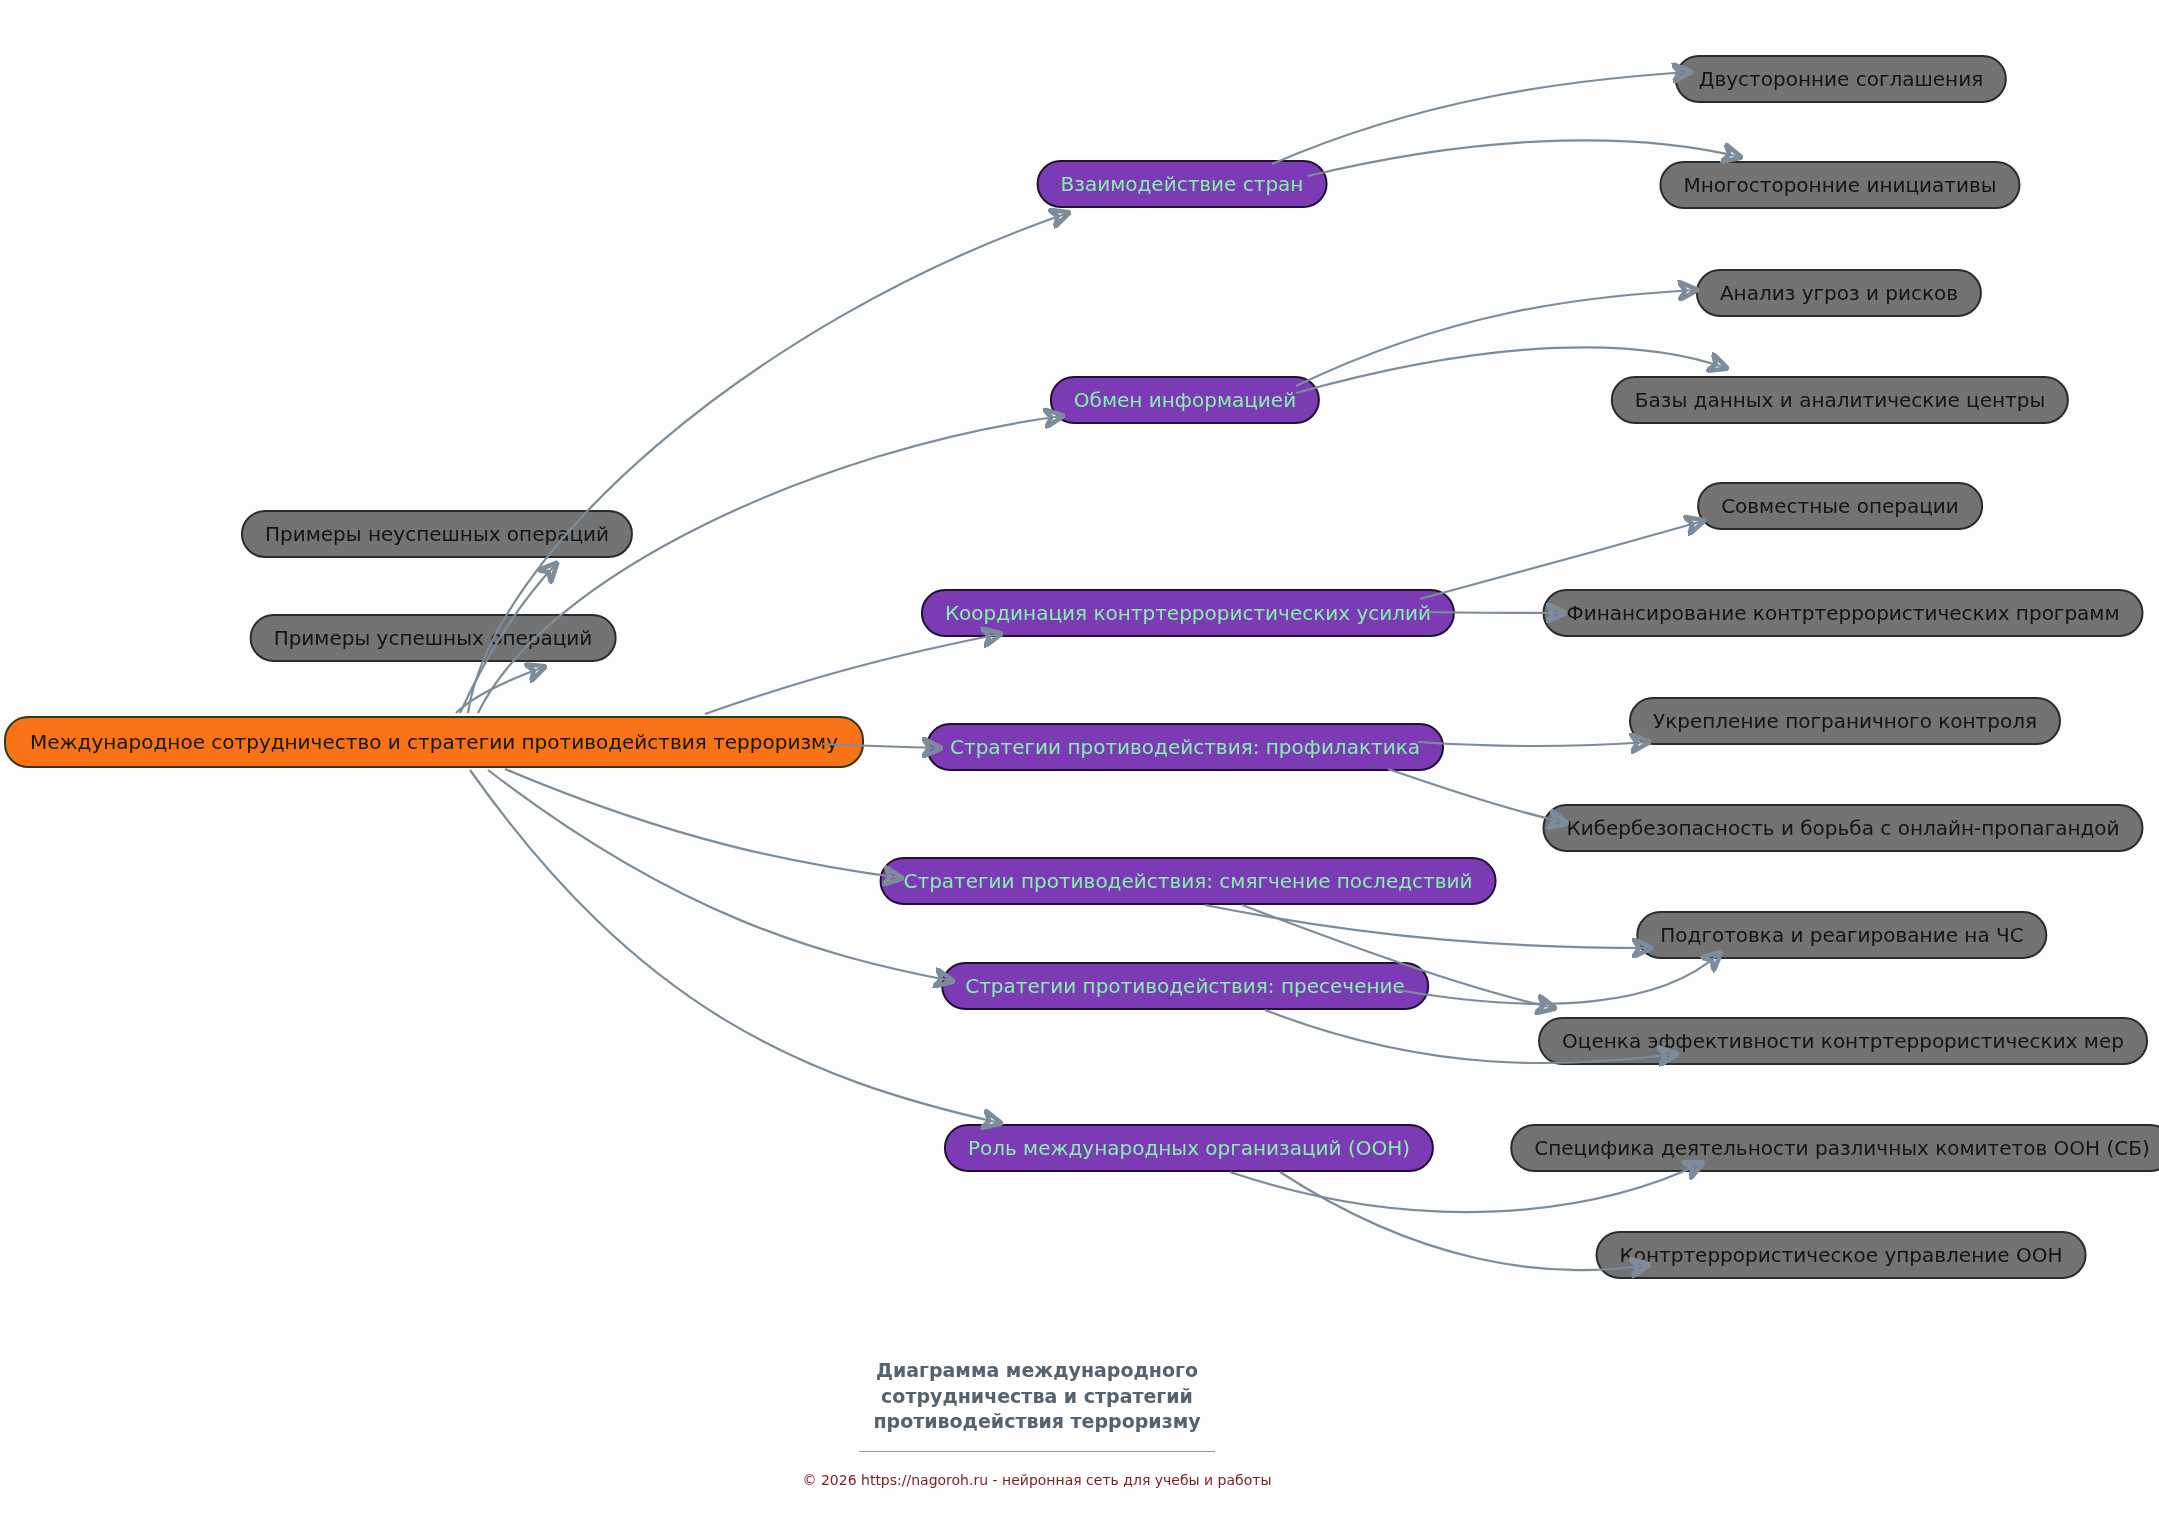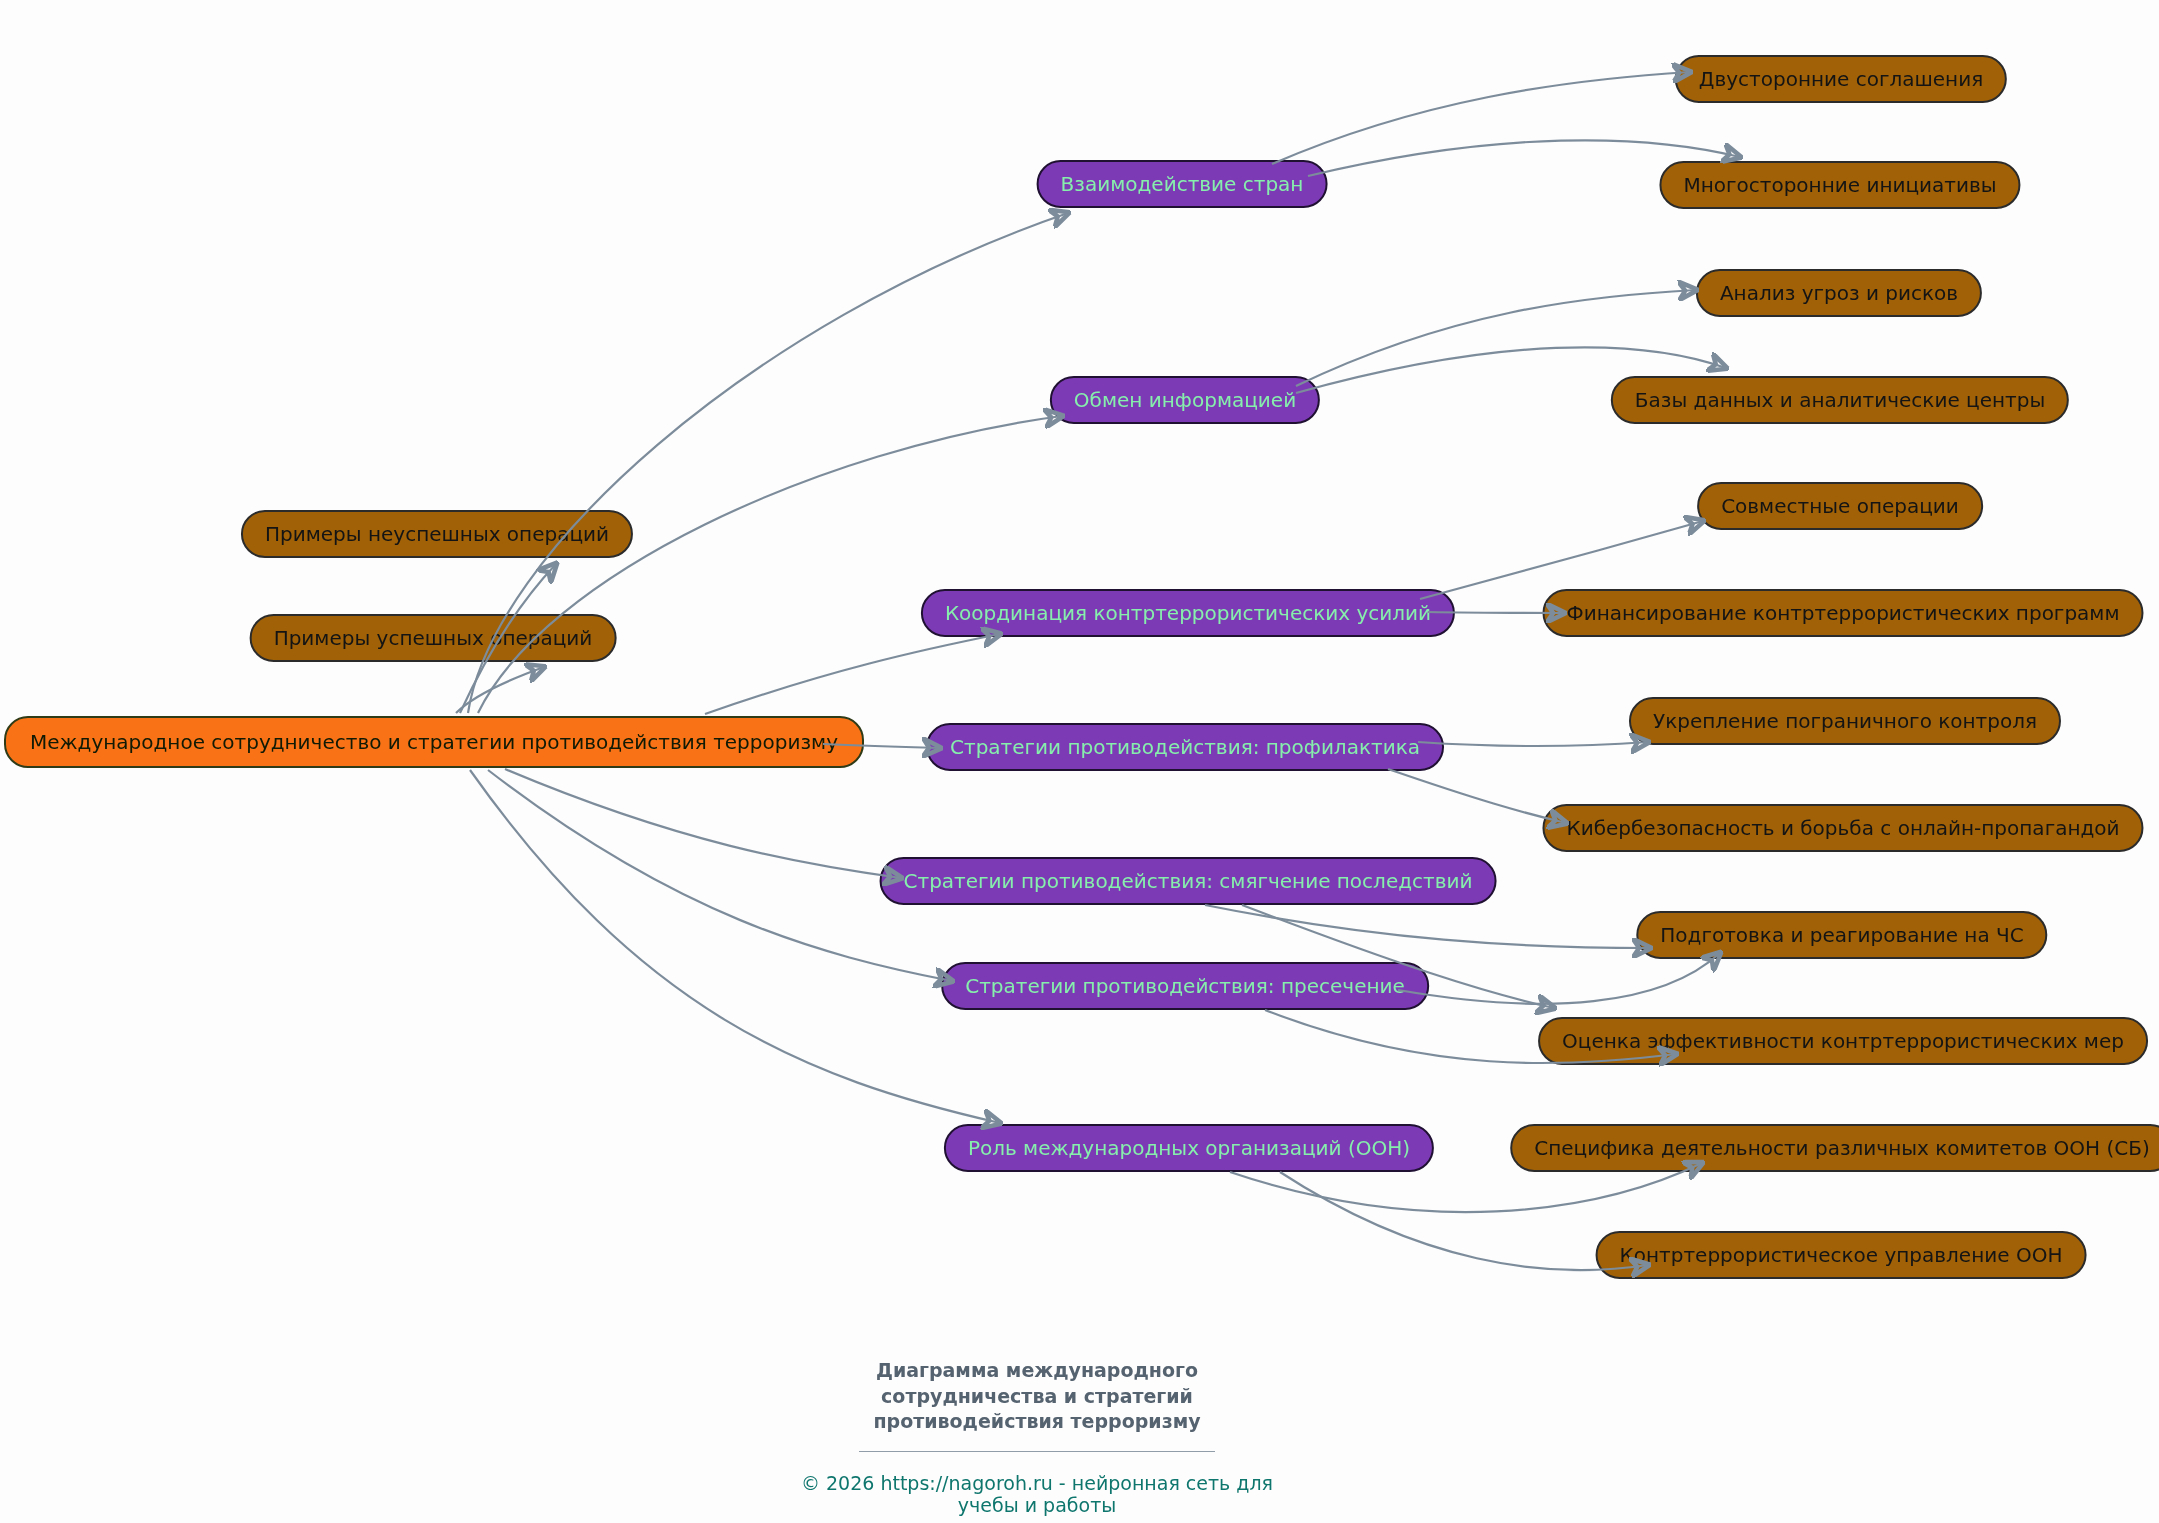--- a/index.html
+++ b/index.html
@@ -4,21 +4,21 @@
 <style>
   html,body{margin:0;padding:0;background:#fdfdfd;}
   .canvas{
     position:relative;width:2159px;height:1523px;background:#fdfdfd;
     font-family:"DejaVu Sans",sans-serif;overflow:hidden;
   }
   .node{
     position:absolute;transform:translate(-50%,-50%);
     white-space:nowrap;font-size:20px;line-height:24px;color:#141414;
     border:2px solid #2b2b2b;border-radius:24px;padding:10px 22px;
-    background:#a16207;text-align:center;z-index:2;
+    background:#737373;text-align:center;z-index:2;
   }
   .node--root{
     background:#f97316;border-color:#2f3a17;padding:12px 24px;
     border-radius:24px;color:#101a05;z-index:2;
   }
   .node--branch{
     background:#7c3bb5;border-color:#201133;color:#86efac;
   }
   .edges{
     position:absolute;left:0;top:0;z-index:3;pointer-events:none;
@@ -28,21 +28,21 @@
     position:absolute;left:1037px;top:1348px;transform:translateX(-50%);
     width:520px;text-align:center;z-index:1;
   }
   .footer-title{
     font-size:19px;font-weight:bold;color:#55626f;line-height:1.35;
     width:470px;margin:10px auto;
   }
   .footer-rule{
     width:356px;height:1.5px;background:#919ea9;margin:16px auto 20px auto;
   }
-  .footer-copyright{font-size:19px;color:#0f766e;text-align:center;}
+  .footer-copyright{font-size:14px;color:#7f1d1d;text-align:center;}
 </style>
 </head>
 <body>
 
 <div class="canvas">
 
   <div class="node node--root" style="left:434px;top:742px">Международное сотрудничество и стратегии противодействия терроризму</div>
 
   <div class="node node--leaf" style="left:437px;top:534px">Примеры неуспешных операций</div>
   <div class="node node--leaf" style="left:433px;top:638px">Примеры успешных операций</div>

